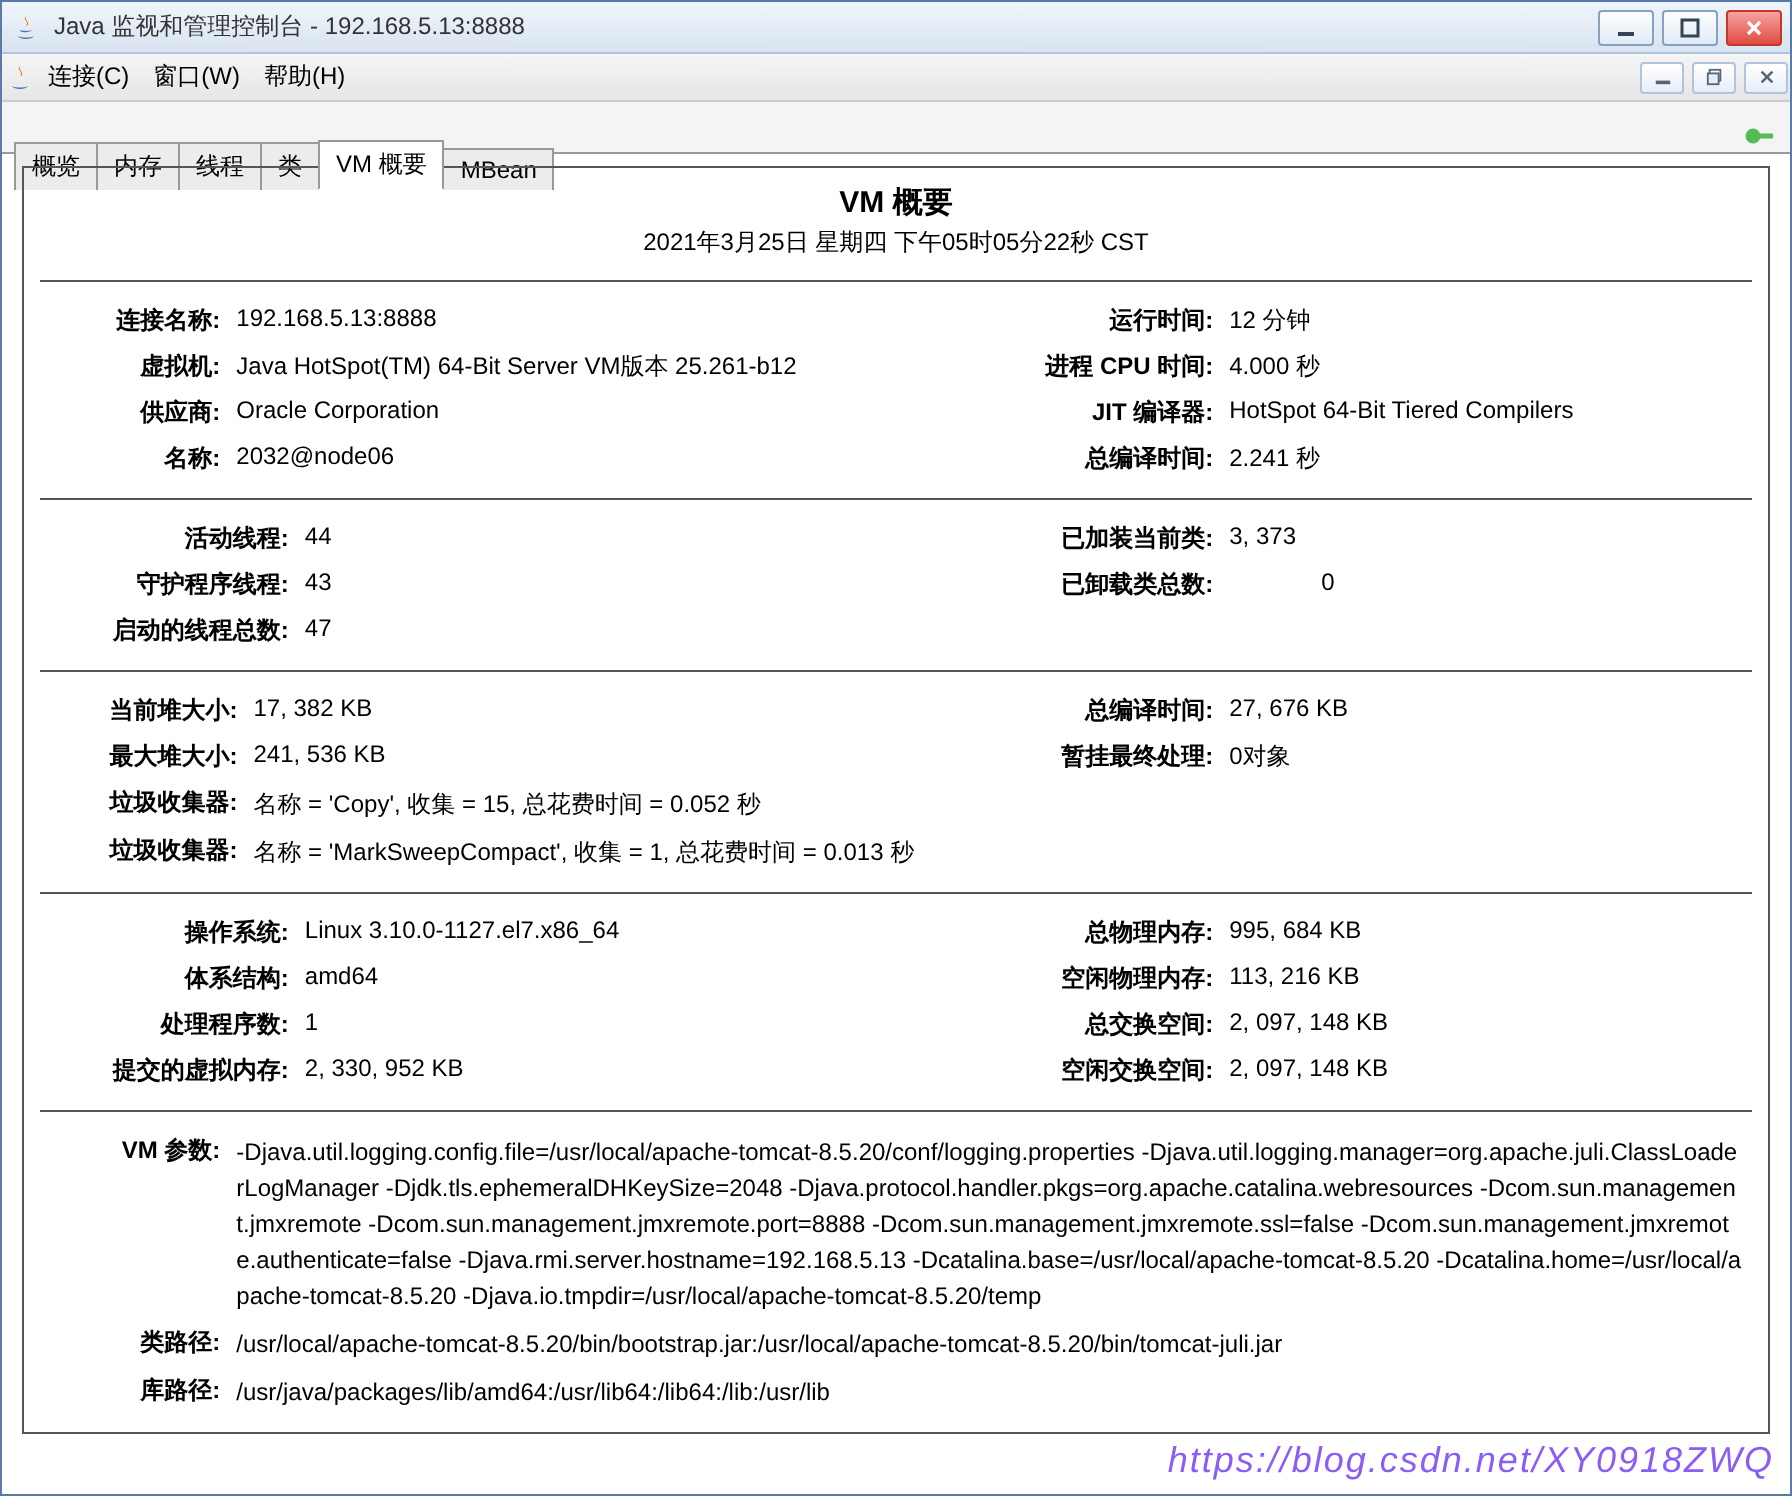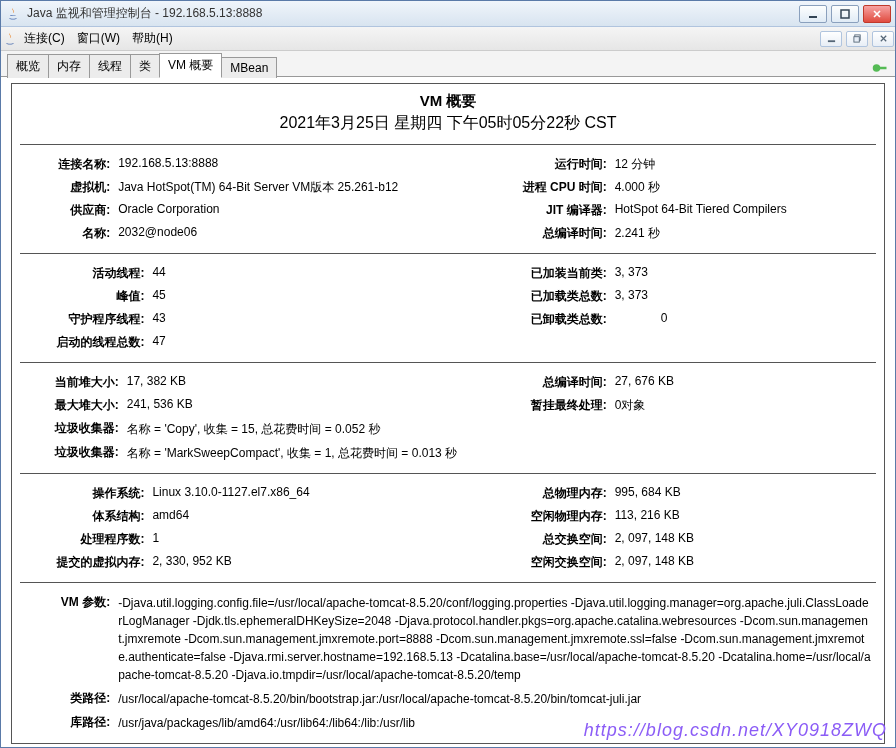--- a/index.html
+++ b/index.html
@@ -21,29 +21,29 @@
   .titlebar-inner .menu { display:flex; gap:12px; margin-left:6px; }
   .titlebar-inner .menu span { cursor:default; }
   .inner-win-btns { margin-left:auto; display:flex; gap:4px; }
   .inner-win-btn { width:22px; height:16px; border:1px solid #b0c4de; background:linear-gradient(#fff,#e8eef6); border-radius:2px; display:flex;align-items:center;justify-content:center; }
   .inner-win-btn svg{width:9px;height:9px;}
   
   .java-icon { display:inline-block; }
   
   
   .tabstrip { height: 26px; display:flex; align-items:flex-end; padding: 0 6px; border-bottom:1px solid #999; background:#f4f4f4; position:relative; }
-  .tab { padding: 3px 8px; border:1px solid #999; border-bottom:none; margin-right:-1px; background:#ececec; font-size:12px; position:relative; top:2px; }
+  .tab { padding: 3px 8px; border:1px solid #999; border-bottom:none; margin-right:-1px; background:#ececec; font-size:12px; position:relative; top:19px; }
   .tab.active { background:#fff; border-bottom:1px solid #fff; z-index:2; }
   .tabstrip .plug { margin-left:auto; width:20px; height:16px; display:flex; align-items:center; justify-content:center; }
   
   
   .content { flex:1; overflow:auto; padding: 6px 10px 10px 10px; position:relative; }
   .vm-box { border:1px solid #555; padding: 8px 8px 8px 8px; }
   .vm-title { text-align:center; font-weight:bold; font-size:15px; margin-bottom:2px; }
-  .vm-time  { text-align:center; font-size:16px; margin-bottom:10px; }
+  .vm-time  { text-align:center; font-size:12px; margin-bottom:10px; }
   
   table.kv { width:100%; border-collapse:collapse; table-layout:fixed; }
   table.kv td { padding: 3px 4px; vertical-align:top; font-size:12px; }
   td.lbl { text-align:right; font-weight:bold; white-space:nowrap;margin-top:36px; }
   td.val { text-align:left; }
   .sep { border-top:1px solid #555; margin: 8px 0; }
   
   .fullrow td.val { white-space:normal; word-break:break-all; line-height:1.5; }
   
   .watermark { position:absolute; right:8px; bottom:6px; color:#8b5cf6; font-size:18px; font-style:italic; pointer-events:none; letter-spacing:1px;}
@@ -178,26 +178,20 @@
             <col style="width:31%">
           </colgroup>
         <tbody>
             <tr>
               <td class="lbl">活动线程:</td>
               <td class="val">44</td>
             <td class="lbl">已加装当前类:</td>
               <td class="val">3, 373</td>
             </tr>
         <tr>
-              <td class="lbl">峰值:</td>
-              <td class="val">45</td>
-            <td class="lbl">已加载类总数:</td>
-              <td class="val">3, 373</td>
-            </tr>
-        <tr>
               <td class="lbl">守护程序线程:</td>
               <td class="val">43</td>
             <td class="lbl">已卸载类总数:</td>
               <td class="val" style="padding-left:50px">0</td>
             </tr>
         <tr>
               <td class="lbl">启动的线程总数:</td>
               <td class="val">47</td>
             <td class="lbl"></td>
               <td class="val"></td>

